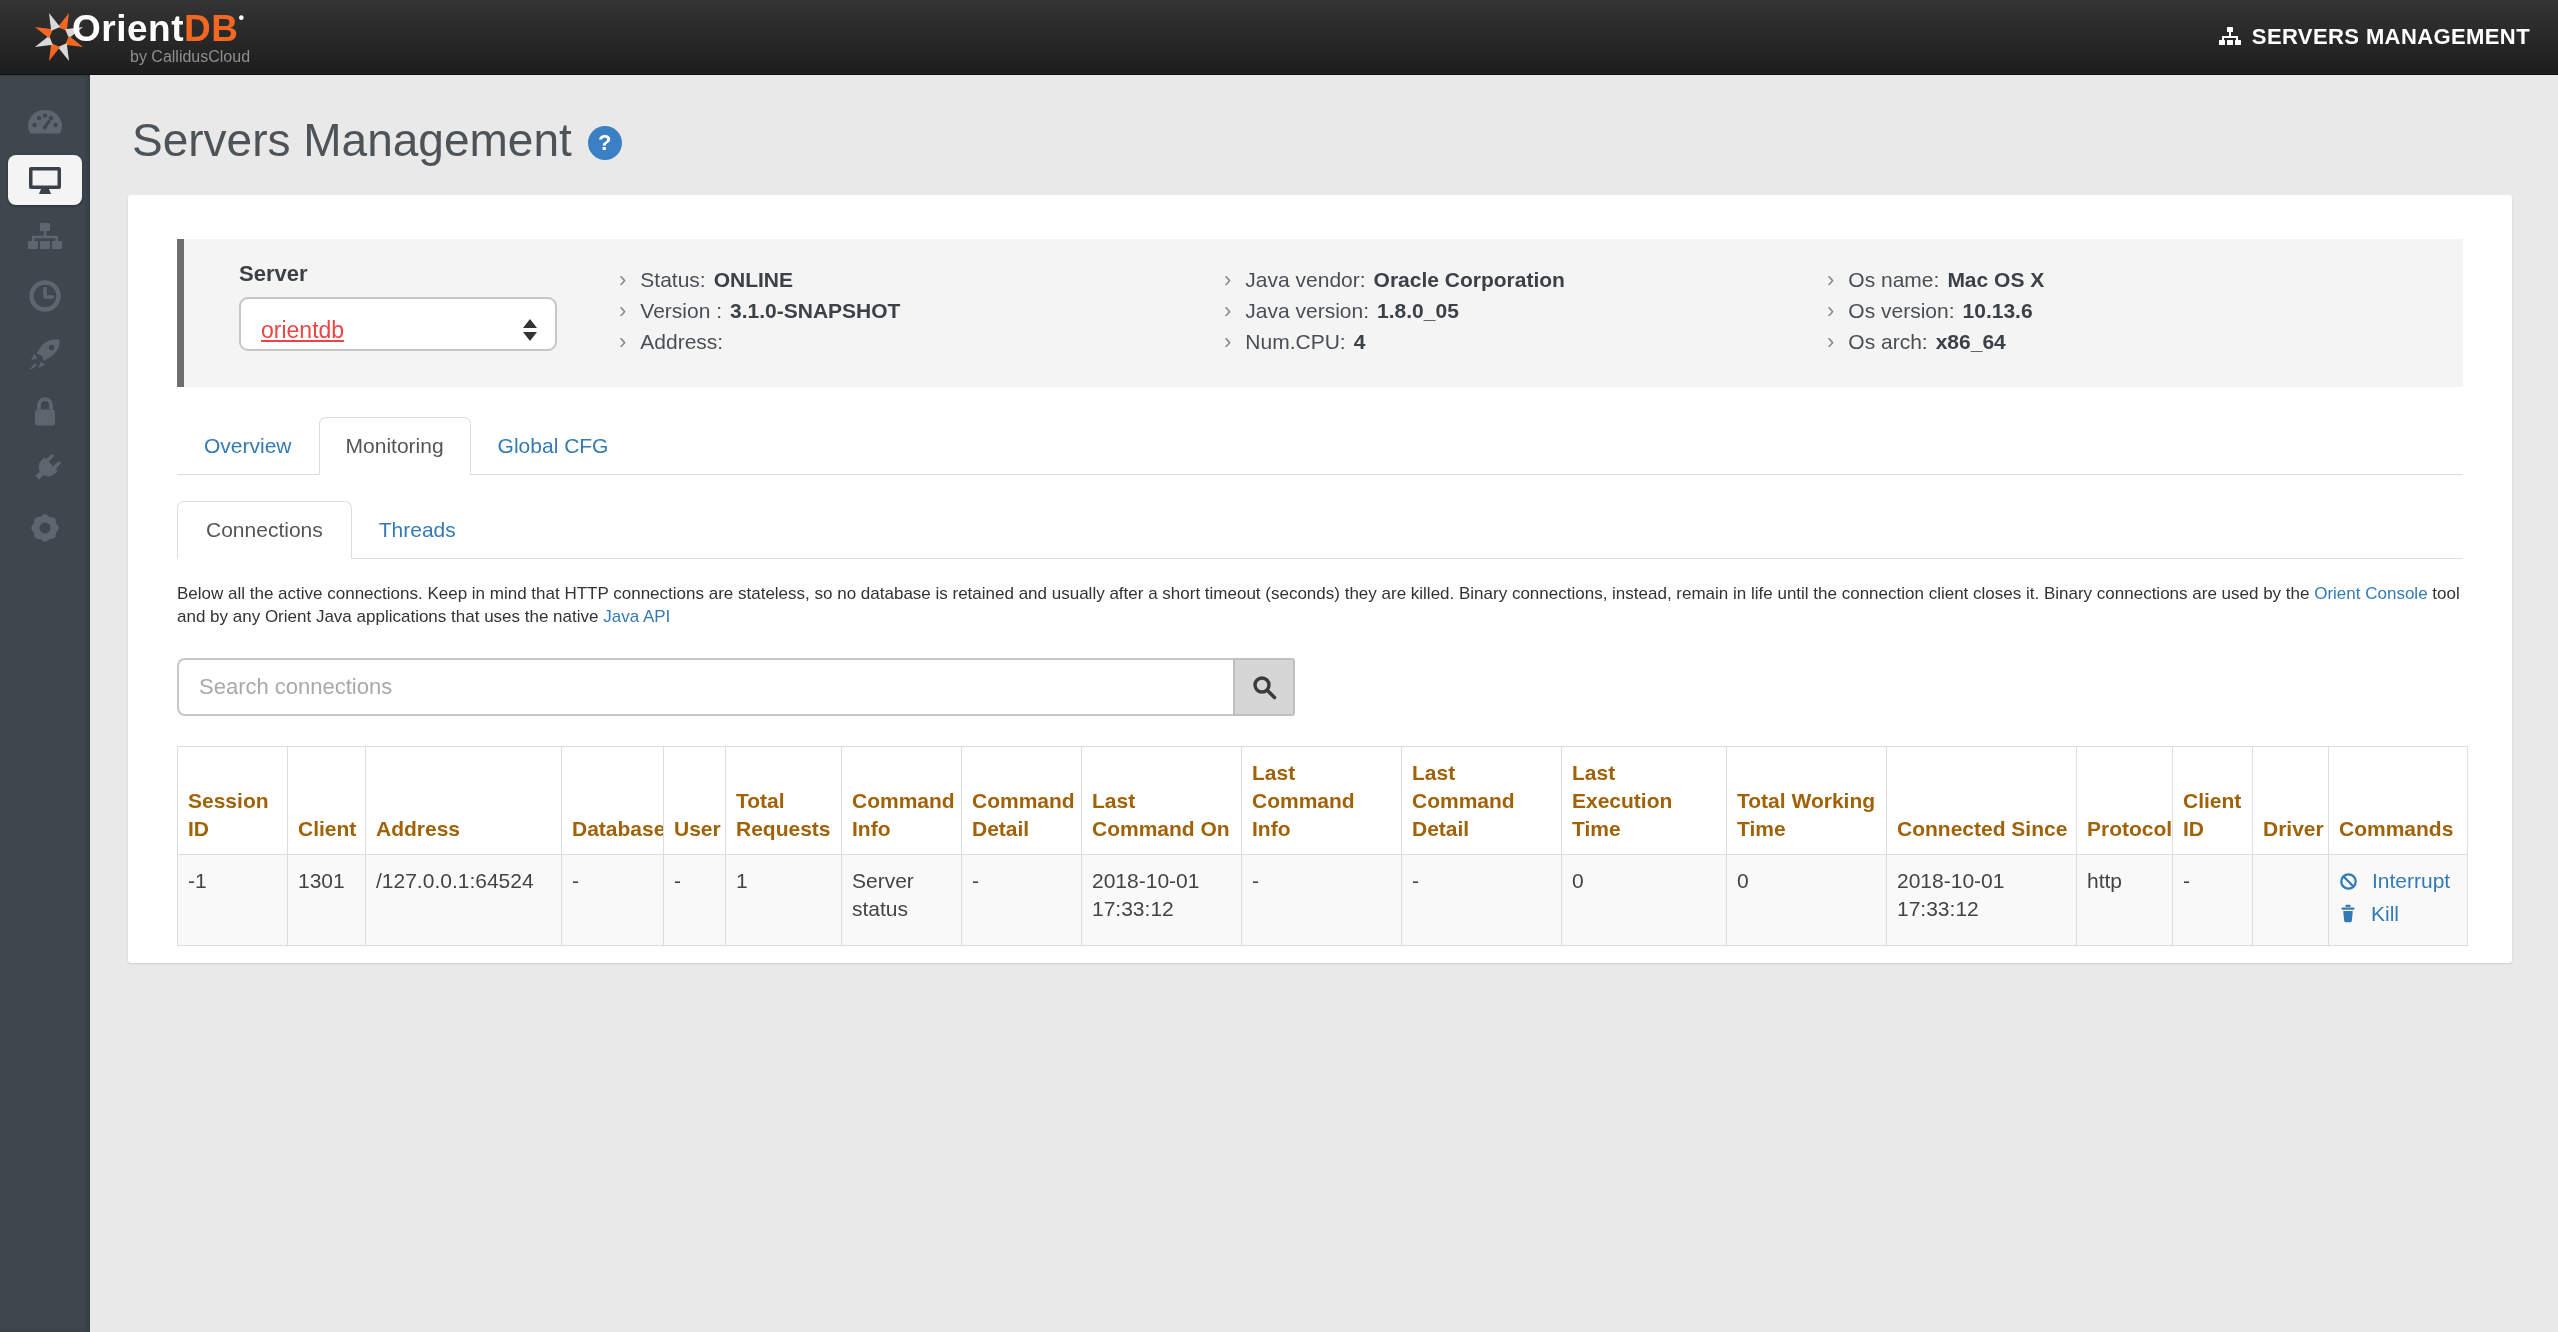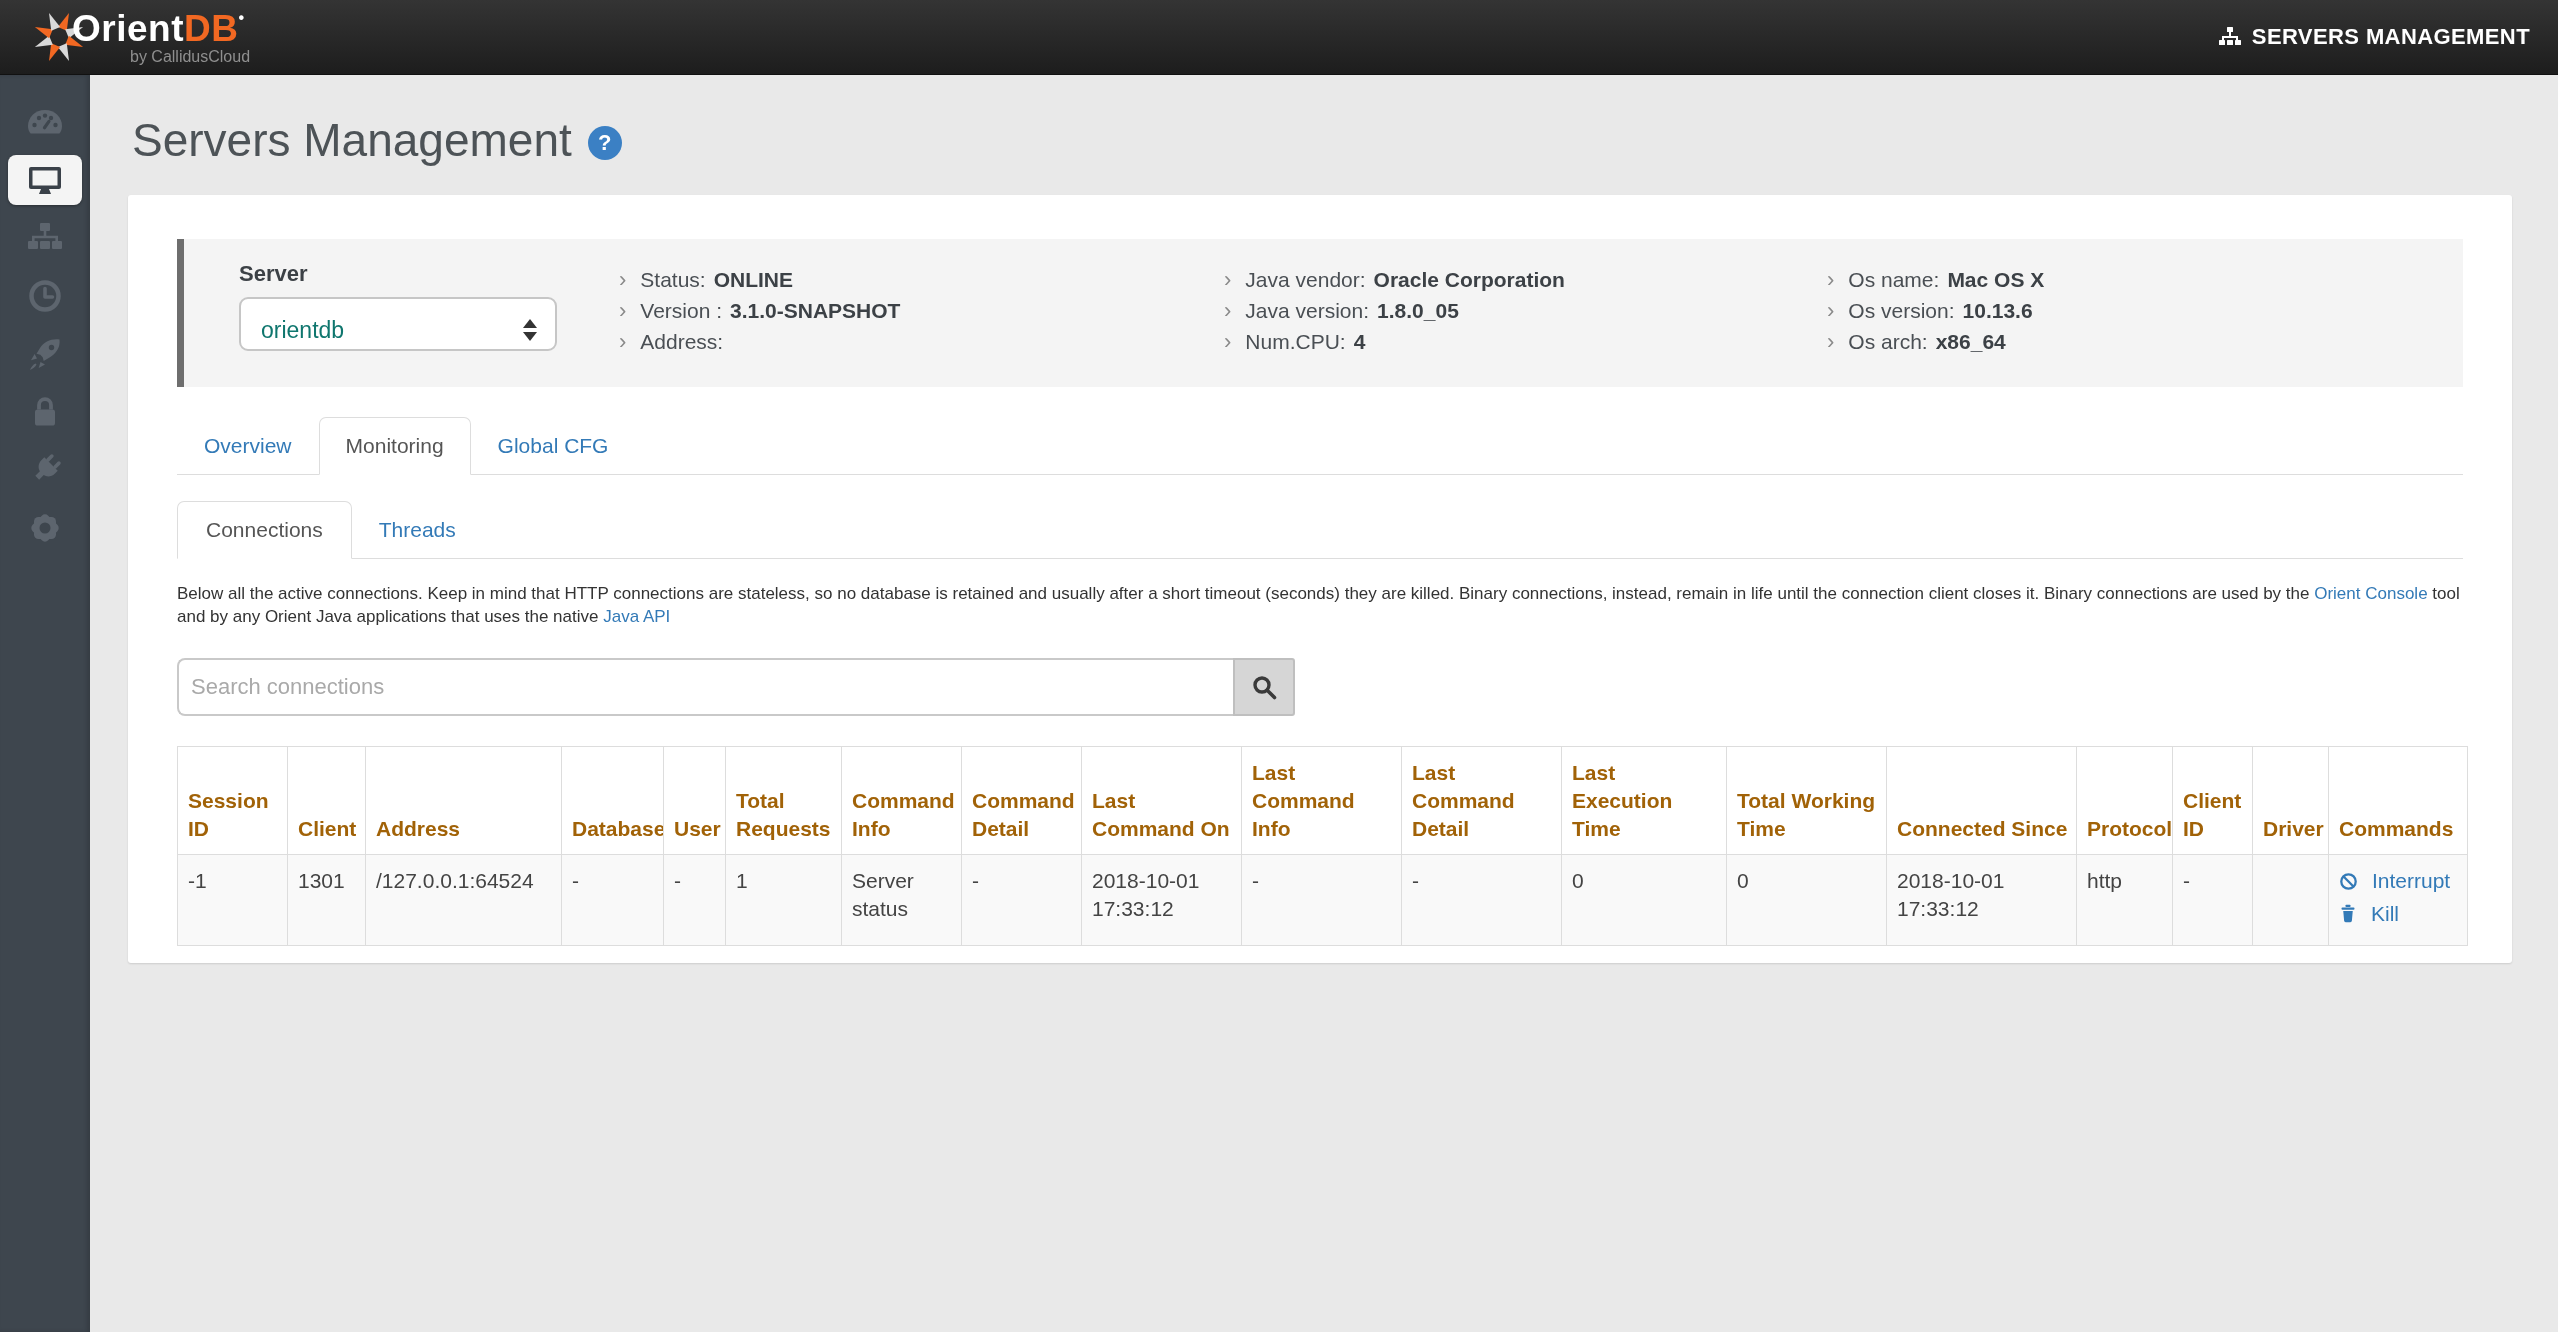--- a/index.html
+++ b/index.html
@@ -33,21 +33,21 @@
   .main{ flex:1; padding:38px 46px 0 38px; overflow:hidden; }
   .page-title{ font-size:46px; color:#4d5357; font-weight:400; display:flex; align-items:center; gap:16px; padding-left:4px; }
   .help-badge{ width:34px; height:34px; border-radius:50%; background:#3b80c4; color:#fff; font-size:22px; font-weight:bold; display:flex; align-items:center; justify-content:center; margin-top:6px; cursor:pointer; }
 
   .card{ background:#fff; margin-top:28px; border-radius:3px; box-shadow:0 1px 2px rgba(0,0,0,.12); padding:44px 49px 60px 49px; height:768px; }
 
   
   .server-panel{ position:relative; background:#f4f4f4; border-left:7px solid #6e6e6e; height:148px; }
   .sp-select-block{ position:absolute; left:55px; top:22px; }
   .sp-label{ font-size:22px; font-weight:bold; color:#3c4146; }
-  .sp-select{ margin-top:10px; width:318px; height:54px; background:#fff; border:2px solid #c6c6c6; border-radius:9px; display:flex; align-items:center; justify-content:space-between; padding:12px 18px 0 20px; font-size:23px; color:#0f766e; cursor:pointer; }
+  .sp-select{ margin-top:10px; width:318px; height:54px; background:#fff; border:2px solid #c6c6c6; border-radius:9px; display:flex; align-items:center; justify-content:space-between; padding:12px 18px 0 20px; font-size:23px; color:#ef4444; cursor:pointer;text-decoration:underline; }
   .sel-arrows{ display:flex; flex-direction:column; gap:4px; }
   .sel-arrows i{ width:0; height:0; border-left:7px solid transparent; border-right:7px solid transparent; display:block; }
   .sel-arrows .up{ border-bottom:9px solid #333; }
   .sel-arrows .down{ border-top:9px solid #333; }
   .sp-col{ position:absolute; top:28px; font-size:21px; }
   .sp-col.c1{ left:435px; } .sp-col.c2{ left:1040px; } .sp-col.c3{ left:1643px; }
   .sp-row{ display:flex; align-items:baseline; height:31px; }
   .sp-chevron{ color:#8a8a8a; font-size:22px; margin-right:14px; }
   .sp-chevron::before{ content:"›"; }
   .sp-key{ color:#4a4f54; margin-right:8px; }
@@ -59,21 +59,21 @@
   .tab{ font-size:21px; padding:16px 26px; color:#337ab7; cursor:pointer; margin-bottom:-1px; border:1px solid transparent; }
   .tab.active{ color:#555; background:#fff; border-color:#ddd; border-bottom-color:#fff; border-radius:7px 7px 0 0; cursor:default; }
   .tabs.sub .tab.active{ padding:16px 28px; }
 
   
   .desc{ margin-top:24px; font-size:17px; line-height:1.33; color:#333; }
   .desc a{ color:#337ab7; text-decoration:none; cursor:pointer; }
 
   
   .search-group{ margin-top:30px; display:flex; width:1118px; height:58px; }
-  .search-input{ flex:1; border:2px solid #c9c9c9; border-right:none; border-radius:8px 0 0 8px; font-size:22px; padding:0 12px; color:#0f766e; outline:none; font-family:inherit; }
+  .search-input{ flex:1; border:2px solid #c9c9c9; border-right:none; border-radius:8px 0 0 8px; font-size:22px; padding:0 20px; color:#0f766e; outline:none; font-family:inherit; }
   .search-input::placeholder{ color:#a9a9a9; }
   .search-btn{ width:62px; background:#d6d6d6; border:2px solid #bfbfbf; border-radius:0 3px 3px 0; display:flex; align-items:center; justify-content:center; cursor:pointer; }
 
   
   table{ border-collapse:collapse; table-layout:fixed; width:2290px; margin-top:30px; font-size:21px; }
   th,td{ border:1px solid #ddd; padding:12px 8px 12px 10px; text-align:left; line-height:1.32; overflow:hidden; }
   th{ vertical-align:bottom; font-weight:bold; color:#a16207; background:#fff; }
   td{ vertical-align:top; color:#444; background:#f9f9f9; height:90px; }
   .cmd{ display:flex; align-items:center; gap:14px; color:#337ab7; text-decoration:none; cursor:pointer; margin-bottom:5px; }
   .cmd svg{ flex:none; }

